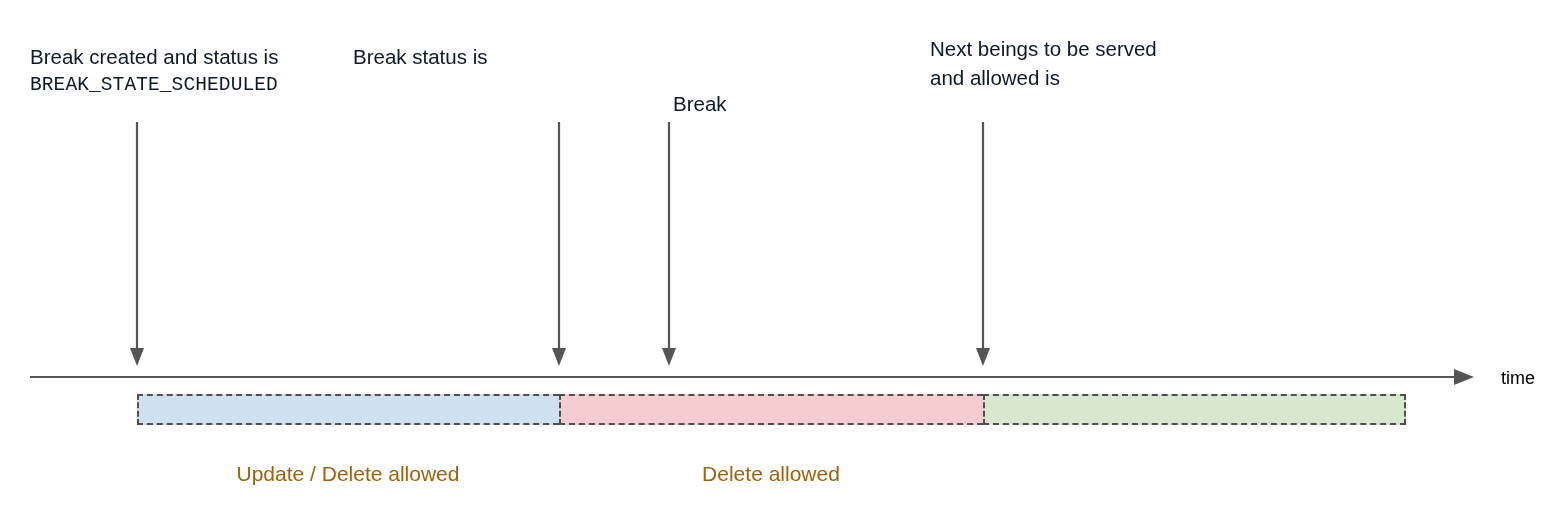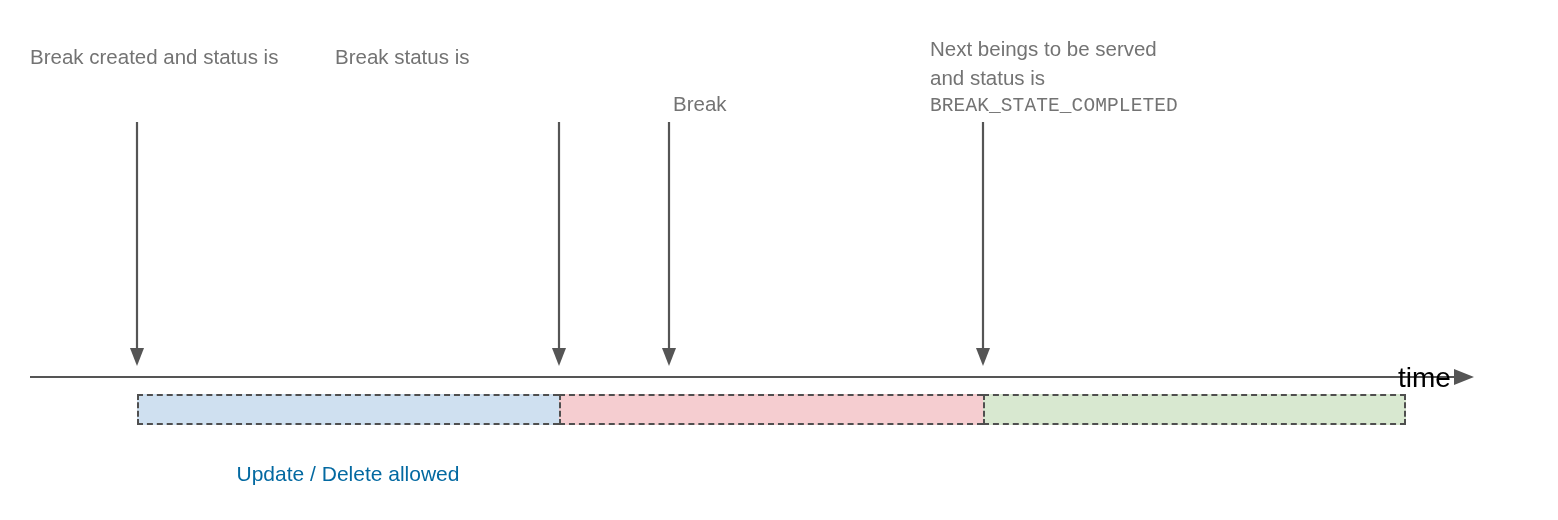--- a/index.html
+++ b/index.html
@@ -18,34 +18,34 @@
     overflow: hidden;
     background: #ffffff;
   }
 
   
   .annotation {
     position: absolute;
     font-family: "Liberation Sans", sans-serif;
     font-size: 20.5px;
     line-height: 29px;
-    color: #737373;
+    color: #0f172a;
     white-space: nowrap;
   }
   .annotation .mono {
     font-family: "Liberation Mono", monospace;
     font-size: 19.5px;
     letter-spacing: 0.1px;
   }
   .annotation .ln {
     display: block;
   }
 
   #ann-0 { left: 30px;  top: 42px; }
-  #ann-1 { left: 335px; top: 42px; }
+  #ann-1 { left: 353px; top: 42px; }
   #ann-2 { left: 673px; top: 42px; margin-top: 47px; }
   #ann-3 { left: 930px; top: 34px; }
 
   
   .varrow {
     position: absolute;
     width: 18px;
   }
   .varrow svg { display: block; overflow: visible; }
 
@@ -54,23 +54,23 @@
     position: absolute;
     left: 30px;
     top: 364px;
     width: 1448px;
     height: 26px;
   }
   #axis-wrap svg { display: block; overflow: visible; }
 
   #time-label {
     position: absolute;
-    left: 1398px;
+    left: 1501px;
     top: 365px;
-    font-size: 28px;
+    font-size: 18px;
     line-height: 26px;
     color: #000000;
     font-family: "Liberation Sans", sans-serif;
   }
 
   
   .phase-bar {
     position: absolute;
     top: 394px;
     height: 31px;
@@ -79,47 +79,47 @@
   }
   .phase-bar.b0 { border-right-width: 0; }
   .phase-bar.b1 { border-right-width: 0; border-left-width: 2px; }
 
   
   .caption {
     position: absolute;
     top: 460px;
     font-size: 21px;
     line-height: 28px;
-    color: #0369a1;
+    color: #a16207;
     text-align: center;
     font-family: "Liberation Sans", sans-serif;
     white-space: nowrap;
   }
 </style>
 </head>
 <body>
 
 <div id="diagram">
 
   <div class="annotation" id="ann-0">
     <span class="ln">Break created and status is</span>
+    <span class="ln mono">BREAK_STATE_SCHEDULED</span>
   </div>
 
   <div class="annotation" id="ann-1">
     <span class="ln">Break status is</span>
   </div>
 
   <div class="annotation" id="ann-2">
     <span class="ln">Break</span>
   </div>
 
   <div class="annotation" id="ann-3">
     <span class="ln">Next beings to be served</span>
-    <span class="ln">and status is</span>
-    <span class="ln mono">BREAK_STATE_COMPLETED</span>
+    <span class="ln">and allowed is</span>
   </div>
 
   <div class="varrow" id="varrow-0" style="left: 128px; top: 122px; height: 250px;">
     <svg width="18" height="250" viewBox="0 0 18 250" aria-hidden="true">
       <line x1="9" y1="0" x2="9" y2="228" stroke="#555555" stroke-width="2.2"></line>
       <polygon points="2,226 16,226 9,244" fill="#555555"></polygon>
     </svg>
   </div>
   <div class="varrow" id="varrow-1" style="left: 550px; top: 122px; height: 250px;">
     <svg width="18" height="250" viewBox="0 0 18 250" aria-hidden="true">
@@ -146,14 +146,15 @@
       <polygon points="1424,5 1424,21 1444,13" fill="#555555"></polygon>
     </svg>
   </div>
   <div id="time-label">time</div>
 
   <div class="phase-bar b0" id="bar-0" style="left: 137px; width: 422px; background: rgb(207, 224, 240); border-color: rgb(79, 79, 79);"></div>
   <div class="phase-bar b1" id="bar-1" style="left: 559px; width: 424px; background: rgb(245, 205, 208); border-color: rgb(79, 79, 79);"></div>
   <div class="phase-bar b2" id="bar-2" style="left: 983px; width: 423px; background: rgb(216, 232, 208); border-color: rgb(79, 79, 79);"></div>
 
   <div class="caption" id="cap-0" style="left: 137px; width: 422px;">Update / Delete allowed</div>
+  <div class="caption" id="cap-1" style="left: 559px; width: 424px;">Delete allowed</div>
 
 </div>
 
 </body></html>

